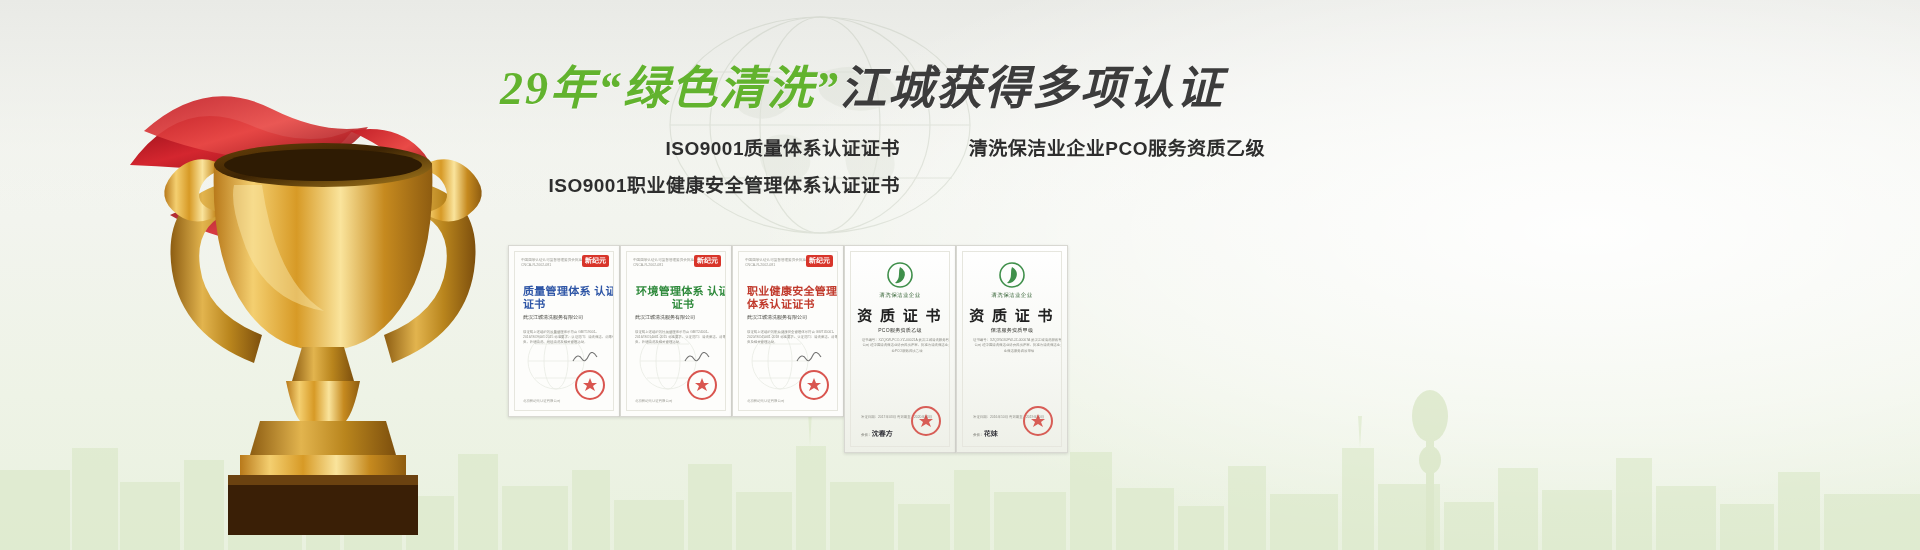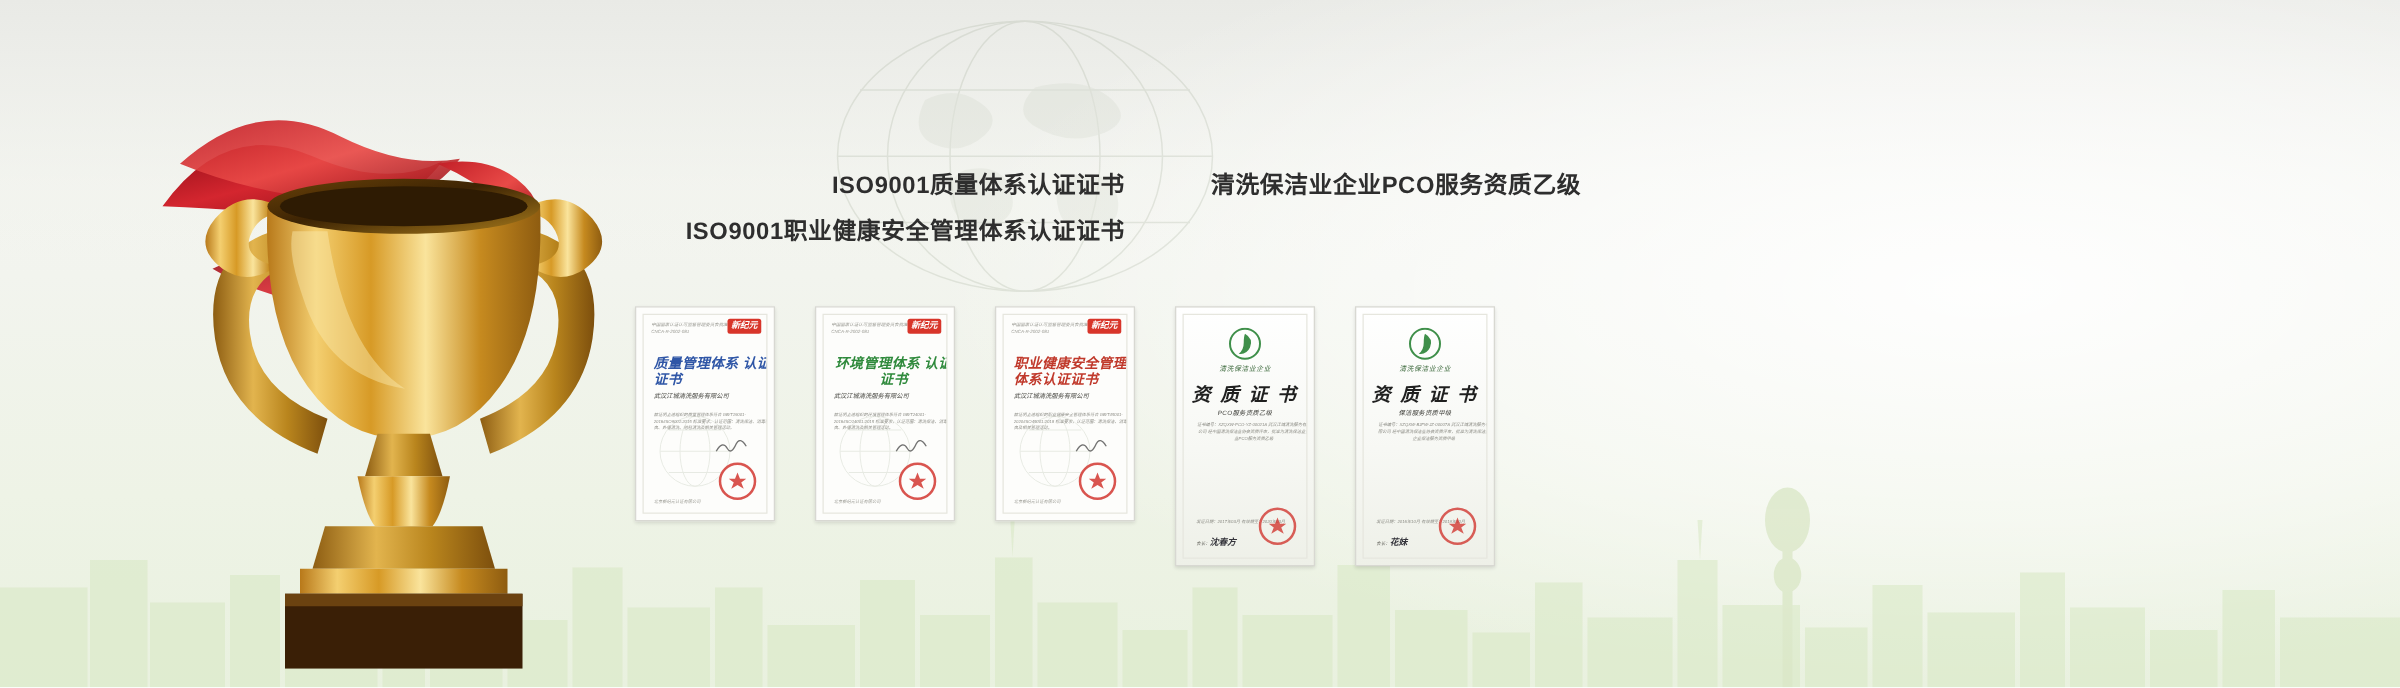--- a/index.html
+++ b/index.html
@@ -115,22 +115,20 @@
     white-space: nowrap;
     letter-spacing: .5px;
   }
 
   
   .certs {
     position: absolute;
     left: 508px;
     top: 245px;
     display: flex;
-    gap: 32px;
-    font-style: italic;
   }
   .cert {
     width: 112px;
     height: 172px;
     background: #fdfdfb;
     border: 1px solid #d8d8d2;
     box-shadow: 0 1px 3px rgba(0,0,0,.12);
     position: relative;
     overflow: hidden;
     box-sizing: border-box;
@@ -428,20 +426,23 @@
 
     <path d="M192 312 h42 l10 34 h-62 z" fill="url(#goldDark)"></path>
     <path d="M176 346 h74 q-6 30 -14 40 h-46 q-8 -10 -14 -40 z" fill="url(#gold)"></path>
 
     <path d="M150 386 h126 l10 34 h-146 z" fill="url(#goldDark)"></path>
     <rect x="130" y="420" width="166" height="20" fill="url(#gold)"></rect>
     <rect x="118" y="440" width="190" height="60" fill="#3a1f06"></rect>
     <rect x="118" y="440" width="190" height="10" fill="#6b4210"></rect>
   </svg>
 
+  <div class="heading">
+    <span class="h-green">29年“绿色清洗”</span><span class="h-dark">江城获得多项认证</span>
+  </div>
 
   <div class="cert-text">
     <div class="cert-col left">
       <div class="cert-line">ISO9001质量体系认证证书</div>
       <div class="cert-line">ISO9001职业健康安全管理体系认证证书</div>
     </div>
     <div class="cert-col right">
       <div class="cert-line">清洗保洁业企业PCO服务资质乙级</div>
     </div>
   </div>

